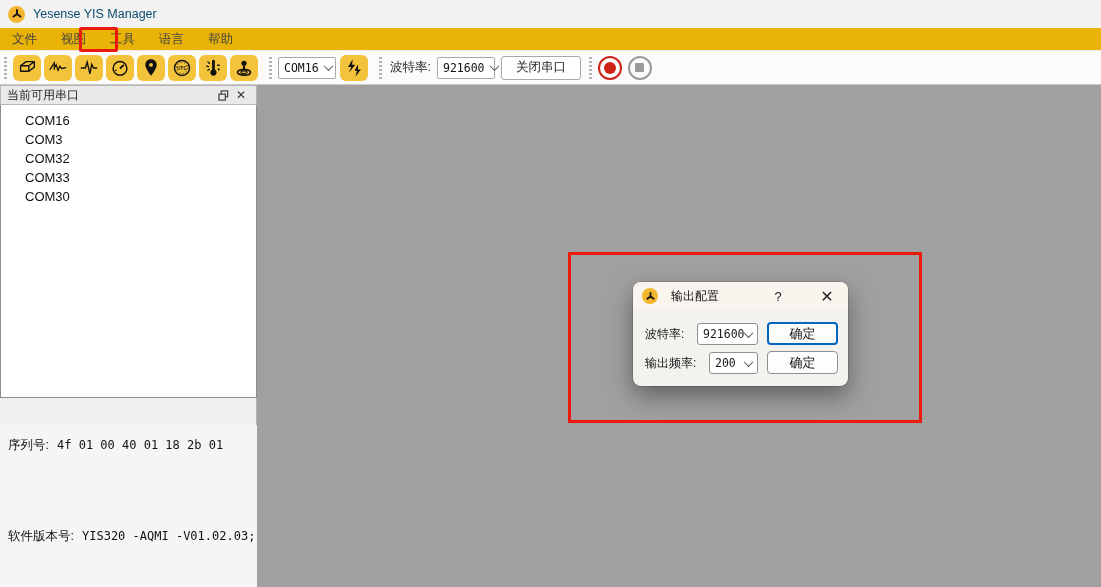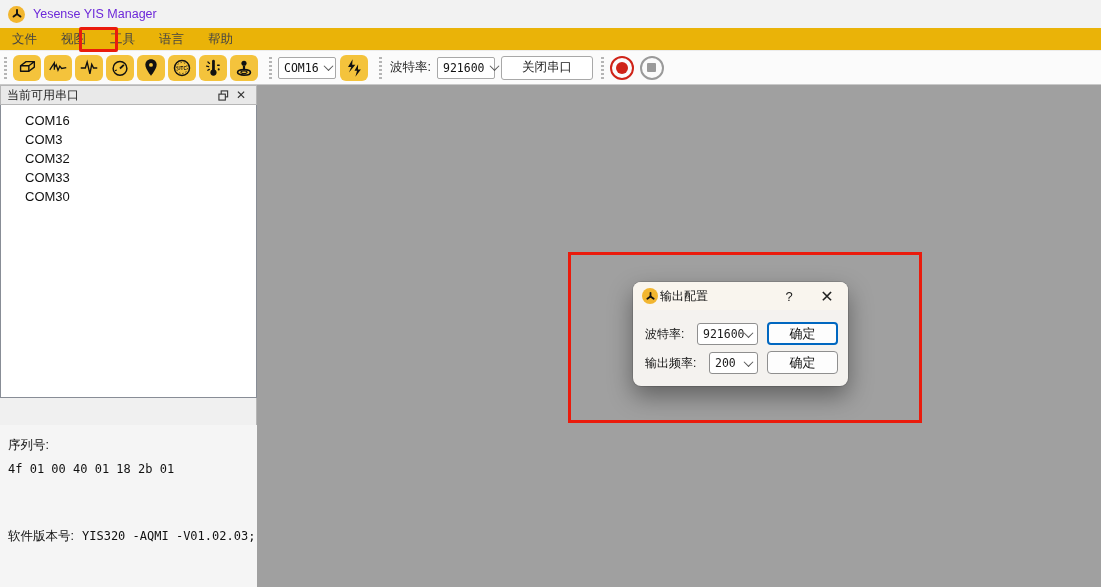--- a/index.html
+++ b/index.html
@@ -8,21 +8,21 @@
     font-family:"Liberation Sans", sans-serif;
     position:relative; background:#f0f0f0; overflow:hidden;
     color:#1a1a1a; font-size:13px;
   }
 
   
   .titlebar {
     position:absolute; left:0; top:0; width:1101px; height:28px;
     background:#f2f2f2; display:flex; align-items:center; padding-left:8px; gap:8px;
   }
-  .titlebar .app-title { font-size:12.5px; color:#6d28d9; }
+  .titlebar .app-title { font-size:12.5px; color:#0c4a6e; }
   .logo-badge {
     width:17px; height:17px; border-radius:50%;
     background:#f2b62f; display:flex; align-items:center; justify-content:center;
   }
 
   
   .menubar {
     position:absolute; left:0; top:28px; width:1101px; height:23px;
     background:#eab308; display:flex; align-items:center;
     border-bottom:1px solid #ececec;
@@ -55,21 +55,21 @@
     font-family:"DejaVu Sans Mono", monospace; font-size:11.5px; color:#111;
     padding:0 5px; gap:6px;
   }
   .chev {
     width:7px; height:7px; border-right:1.5px solid #555; border-bottom:1.5px solid #555;
     transform:rotate(45deg) translate(-1px,-1px); flex:none;
   }
   .tb-label { font-size:12.5px; color:#222; margin:0 6px 0 2px; }
   .btn-plain {
     height:24px; background:#fff; border:1px solid #a8a8a8; border-radius:3px;
-    font-size:12.5px; color:#222; padding:0 20px; font-family:"Liberation Sans", sans-serif;
+    font-size:12.5px; color:#222; padding:0 14px; font-family:"Liberation Sans", sans-serif;
   }
   .rec-btn, .stop-btn {
     width:24px; height:24px; border-radius:50%; background:transparent;
     display:flex; align-items:center; justify-content:center; margin-right:6px; padding:0;
   }
   .rec-btn { border:2.5px solid #cf2318; }
   .rec-btn .dot { width:12px; height:12px; border-radius:50%; background:#cf2318; }
   .stop-btn { border:2px solid #9a9a9a; }
   .stop-btn .sq { width:9px; height:9px; border-radius:1px; background:#9a9a9a; }
 
@@ -98,21 +98,21 @@
     padding-top:6px; overflow:hidden;
   }
   .port-item { padding:0 0 0 24px; line-height:19px; font-size:13px; color:#111; }
   .info-header-pos { top:320px; }
   .info-body {
     position:absolute; left:0; top:340px; width:257px; height:162px;
     background:#f5f5f5; font-size:12.5px; color:#111;
   }
   .info-row { position:absolute; left:8px; display:flex; gap:8px; align-items:baseline; white-space:nowrap; }
   .info-row .val { font-family:"DejaVu Sans Mono", monospace; font-size:12px; }
-  .row-serial { top:12px;flex-direction:column; }
+  .row-serial { top:12px; }
   .row-version { top:103px; }
 
   
   .workspace {
     position:absolute; left:257px; top:0; width:844px; height:502px;
     background:#a0a0a0;
   }
   .annotation-rect {
     position:absolute; left:311px; top:167px; width:354px; height:171px;
     border:3px solid #ea1b0c; pointer-events:none; z-index:20;
@@ -120,21 +120,21 @@
 
   
   .dialog {
     position:absolute; left:376px; top:197px; width:215px; height:104px;
     background:#f4f2ef; border-radius:8px;
     box-shadow:0 10px 24px rgba(0,0,0,0.4), 0 0 0 1px rgba(0,0,0,0.12);
     z-index:10;
   }
   .dialog-titlebar {
     height:28px; background:#f9f5ee; border-radius:8px 8px 0 0;
-    display:flex; align-items:center; padding:0 10px 0 9px; gap:2px;
+    display:flex; align-items:center; padding:0 10px 0 9px; gap:13px;
   }
   .dialog-title { font-size:12px; color:#111; flex:1; }
   .dlg-help, .dlg-close {
     border:none; background:transparent; font-size:13px; color:#222;
     width:22px; height:22px; display:flex; align-items:center; justify-content:center; padding:0;
   }
   .dlg-close { font-size:16px; margin-left:14px; }
   .dlg-row { position:absolute; height:22px; display:flex; align-items:center; }
   .dlg-row .lbl { font-size:12px; color:#111; white-space:nowrap; }
   .dlg-row-1 { top:41px; left:12px; }

